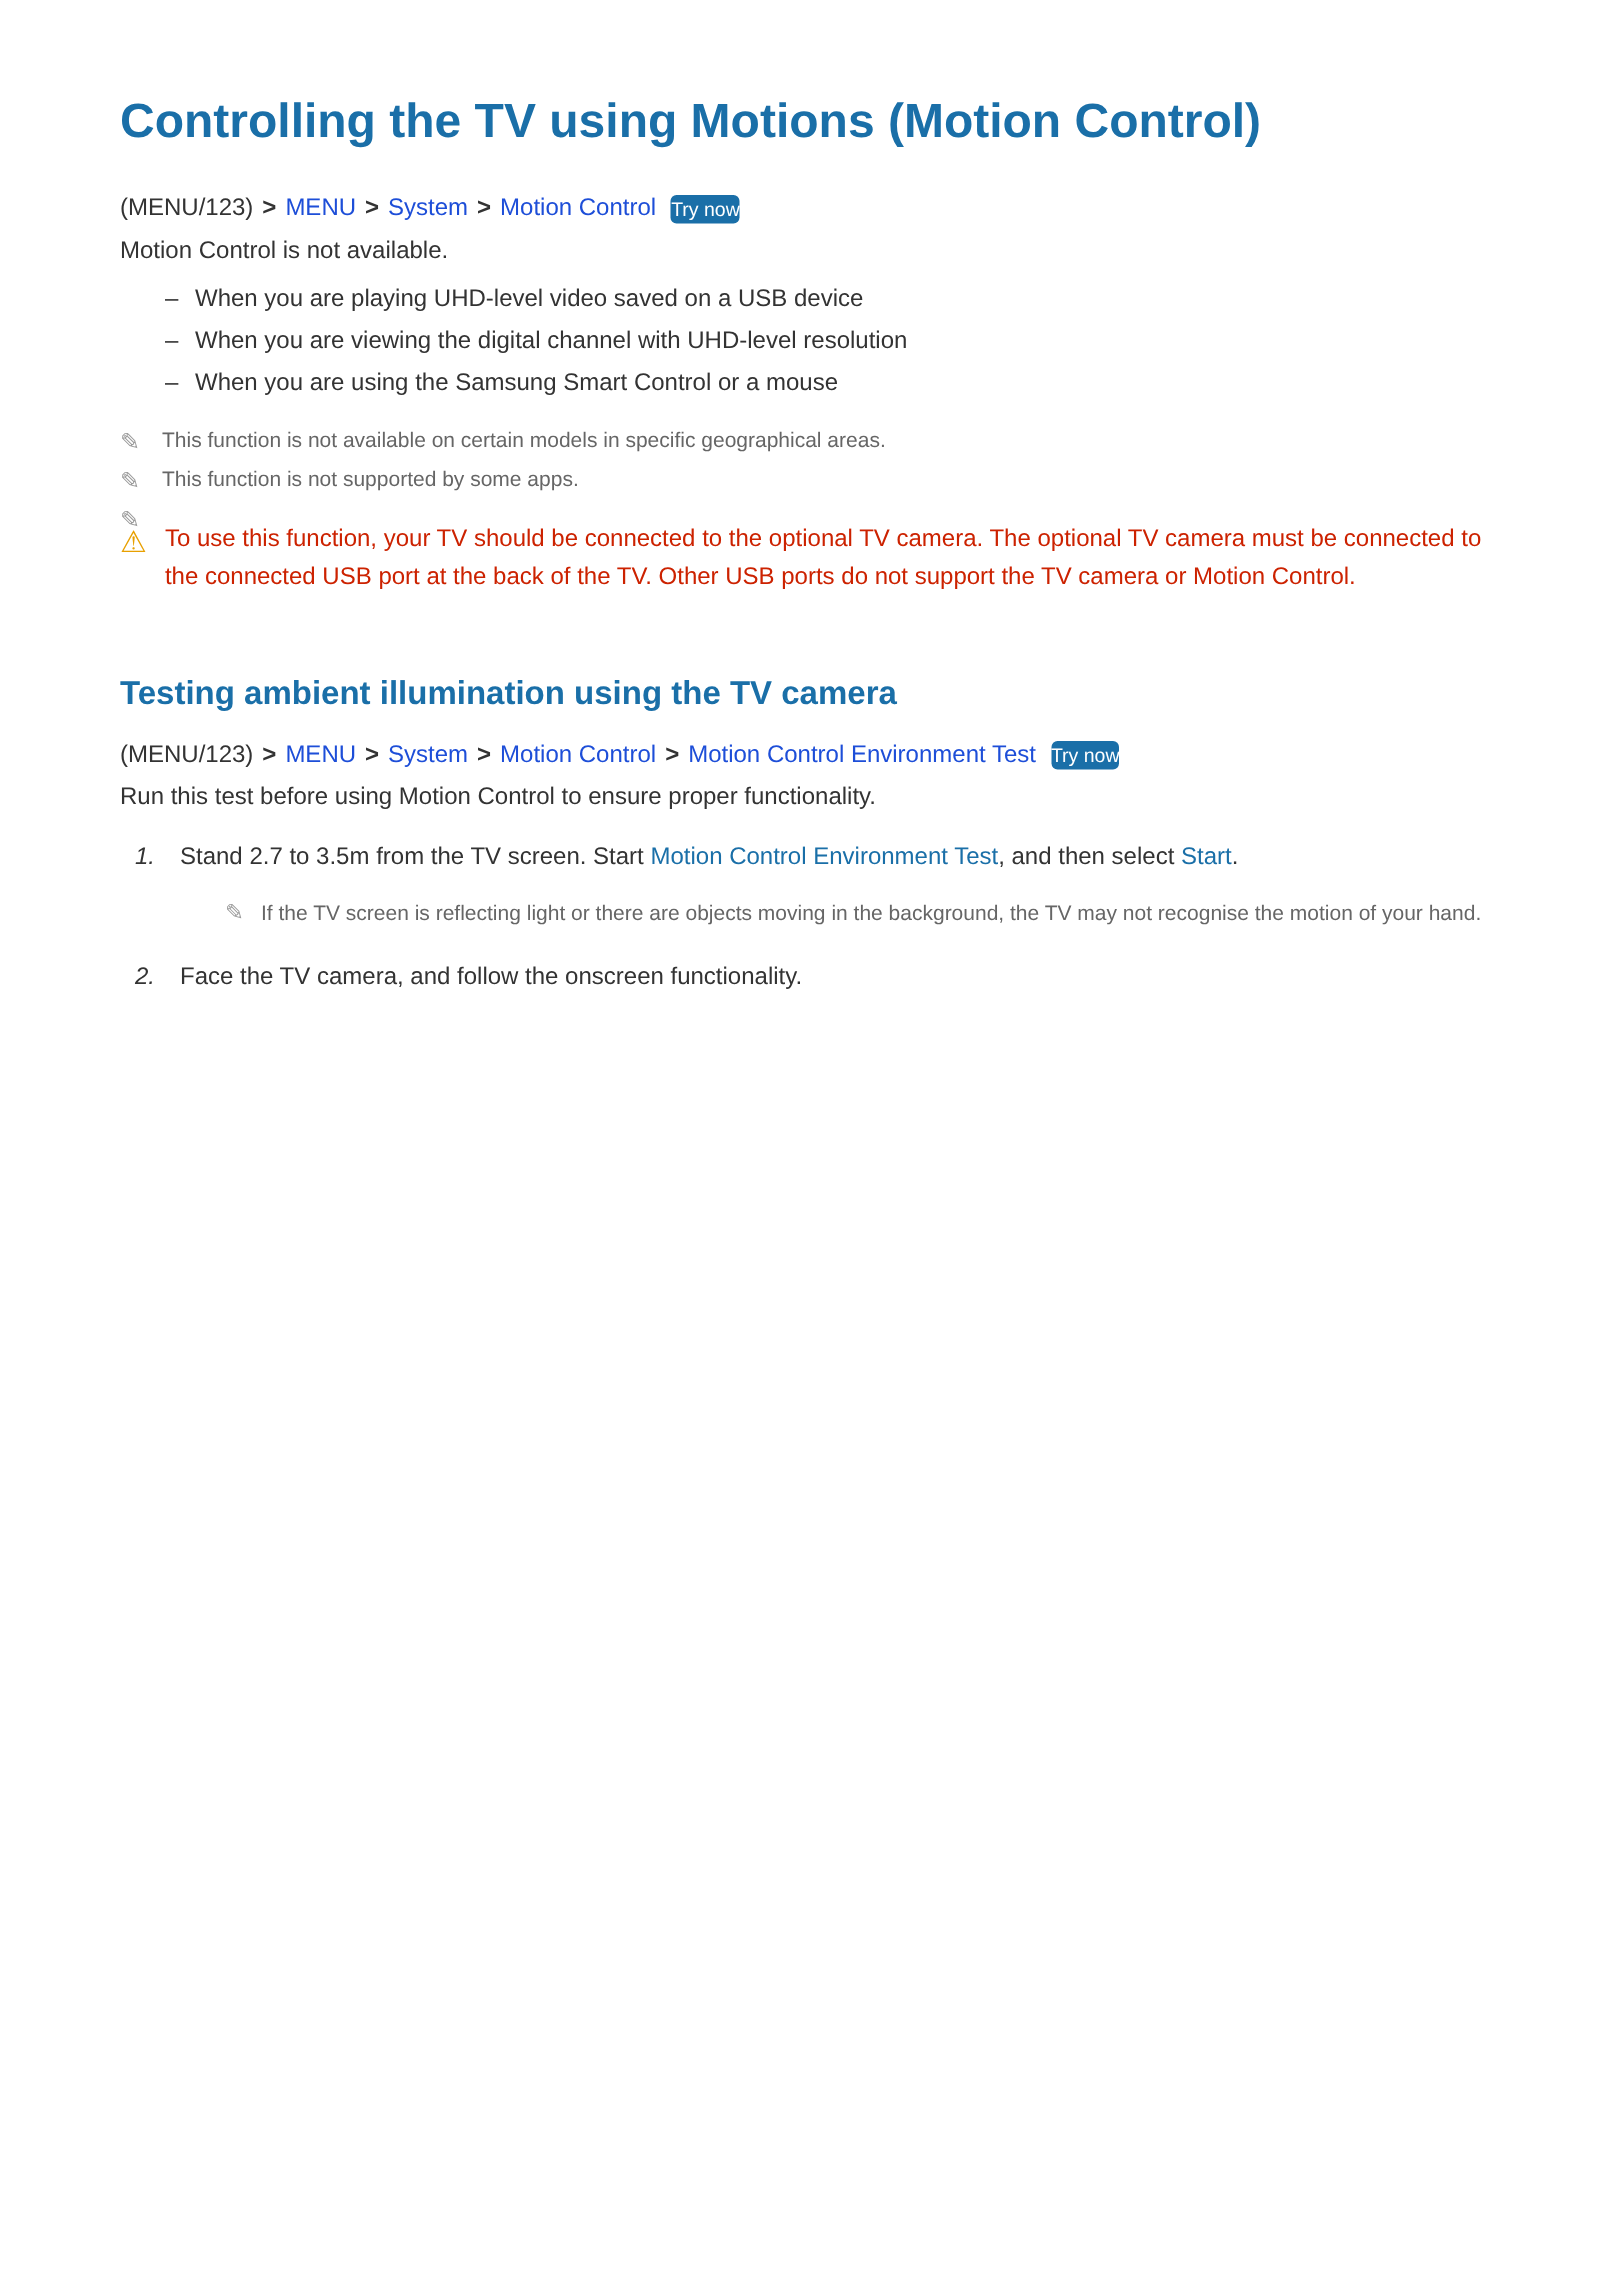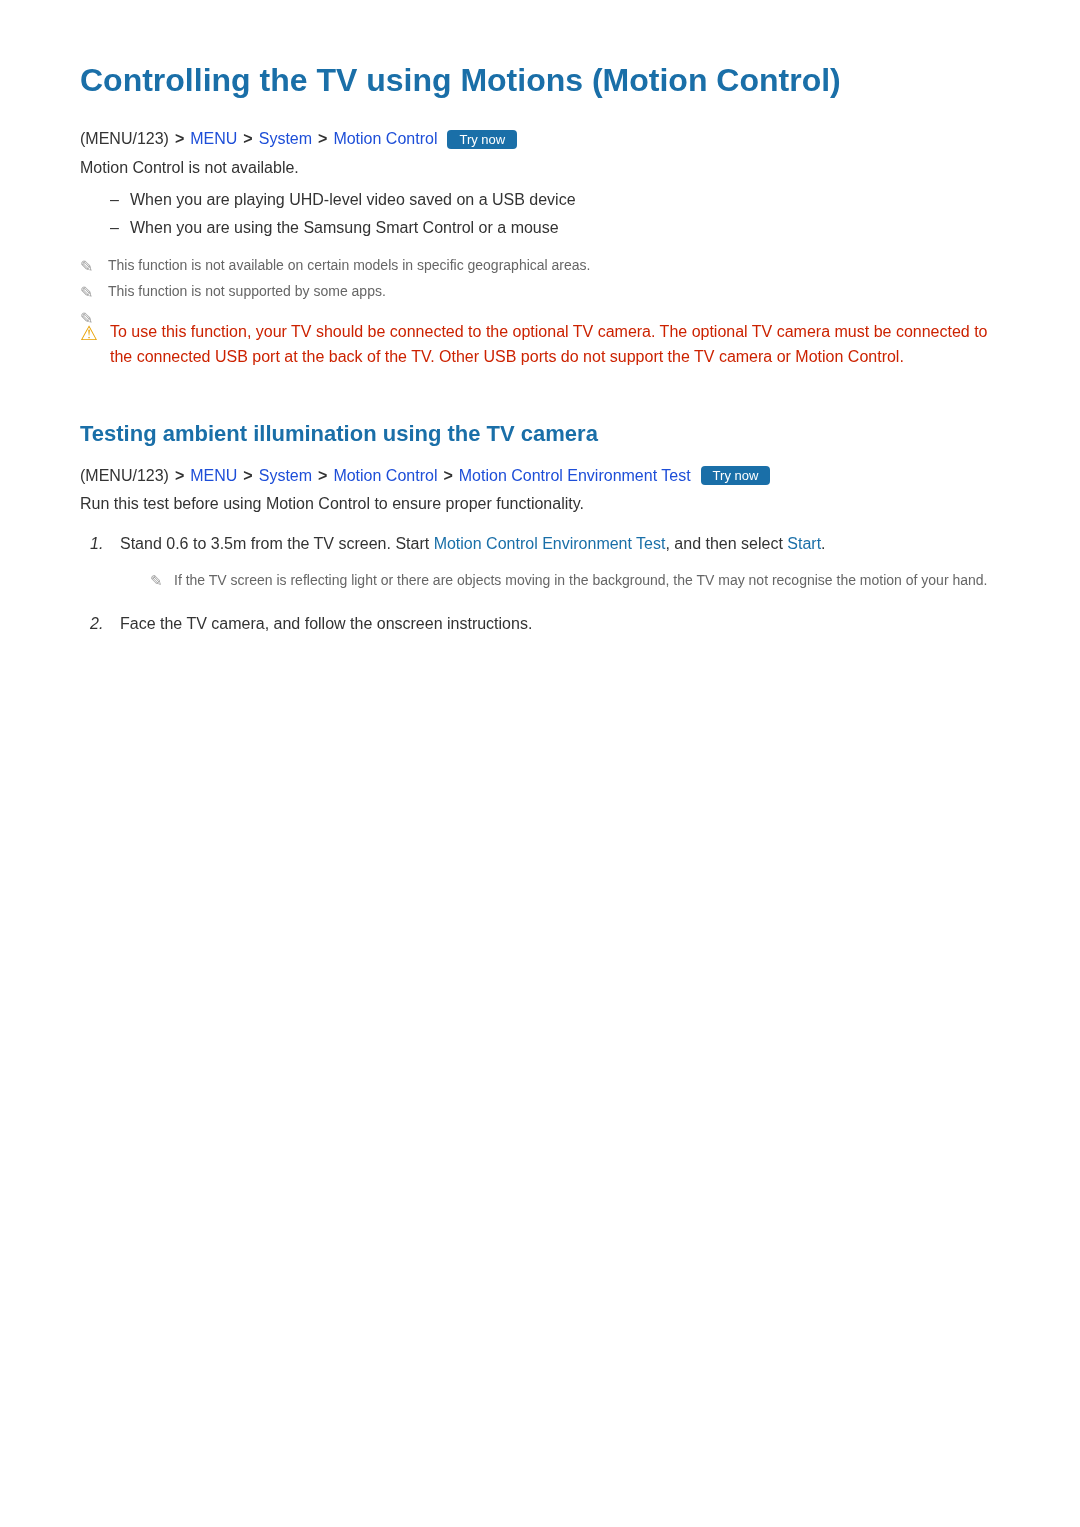--- a/index.html
+++ b/index.html
@@ -57,21 +57,21 @@
 
     .breadcrumb .paren {
       color: #333;
     }
 
     .try-now-badge {
       display: inline-block;
       background-color: #1a6fa8;
       color: #ffffff;
       font-size: 13px;
-      padding: 2px 12px;
+      padding: 2px 0;
       border-radius: 4px;
       margin-left: 6px;
       font-weight: normal;
       vertical-align: middle;
     }
 
     .intro-text {
       font-size: 16px;
       color: #333;
       margin-bottom: 14px;
@@ -201,20 +201,21 @@
   <span class="menu-item">System</span>
   <span class="chevron">&gt;</span>
   <span class="menu-item">Motion Control</span>
   <span class="try-now-badge">Try now</span>
 </div>
 
 <p class="intro-text">Motion Control is not available.</p>
 
 <ul class="bullet-list">
   <li><span>When you are playing UHD-level video saved on a USB device</span></li>
+  <li><span>When you are viewing the digital channel with UHD-level resolution</span></li>
   <li><span>When you are using the Samsung Smart Control or a mouse</span></li>
 </ul>
 
 <ul class="note-list">
   <li>
     <span class="note-icon">✎</span>
     <span>This function is not available on certain models in specific geographical areas.</span>
   </li>
   <li>
     <span class="note-icon">✎</span>
@@ -243,23 +244,23 @@
   <span class="chevron">&gt;</span>
   <span class="menu-item">Motion Control Environment Test</span>
   <span class="try-now-badge">Try now</span>
 </div>
 
 <p class="section-intro">Run this test before using Motion Control to ensure proper functionality.</p>
 
 <ol class="numbered-list">
   <li>
     <span class="num">1.</span>
-    <span>Stand 0.6 to 3.5m from the TV screen. Start </span><span class="link-text">Motion Control Environment Test</span><span>, and then select </span><span class="link-text">Start</span><span>.</span>
+    <span>Stand 2.7 to 3.5m from the TV screen. Start </span><span class="link-text">Motion Control Environment Test</span><span>, and then select </span><span class="link-text">Start</span><span>.</span>
     <div class="sub-note">
       <span class="note-icon-small">✎</span>
       <span>If the TV screen is reflecting light or there are objects moving in the background, the TV may not recognise the motion of your hand.</span>
     </div>
   </li>
   <li>
     <span class="num">2.</span>
-    <span>Face the TV camera, and follow the onscreen instructions.</span>
+    <span>Face the TV camera, and follow the onscreen functionality.</span>
   </li>
 </ol>
 
 </body></html>

